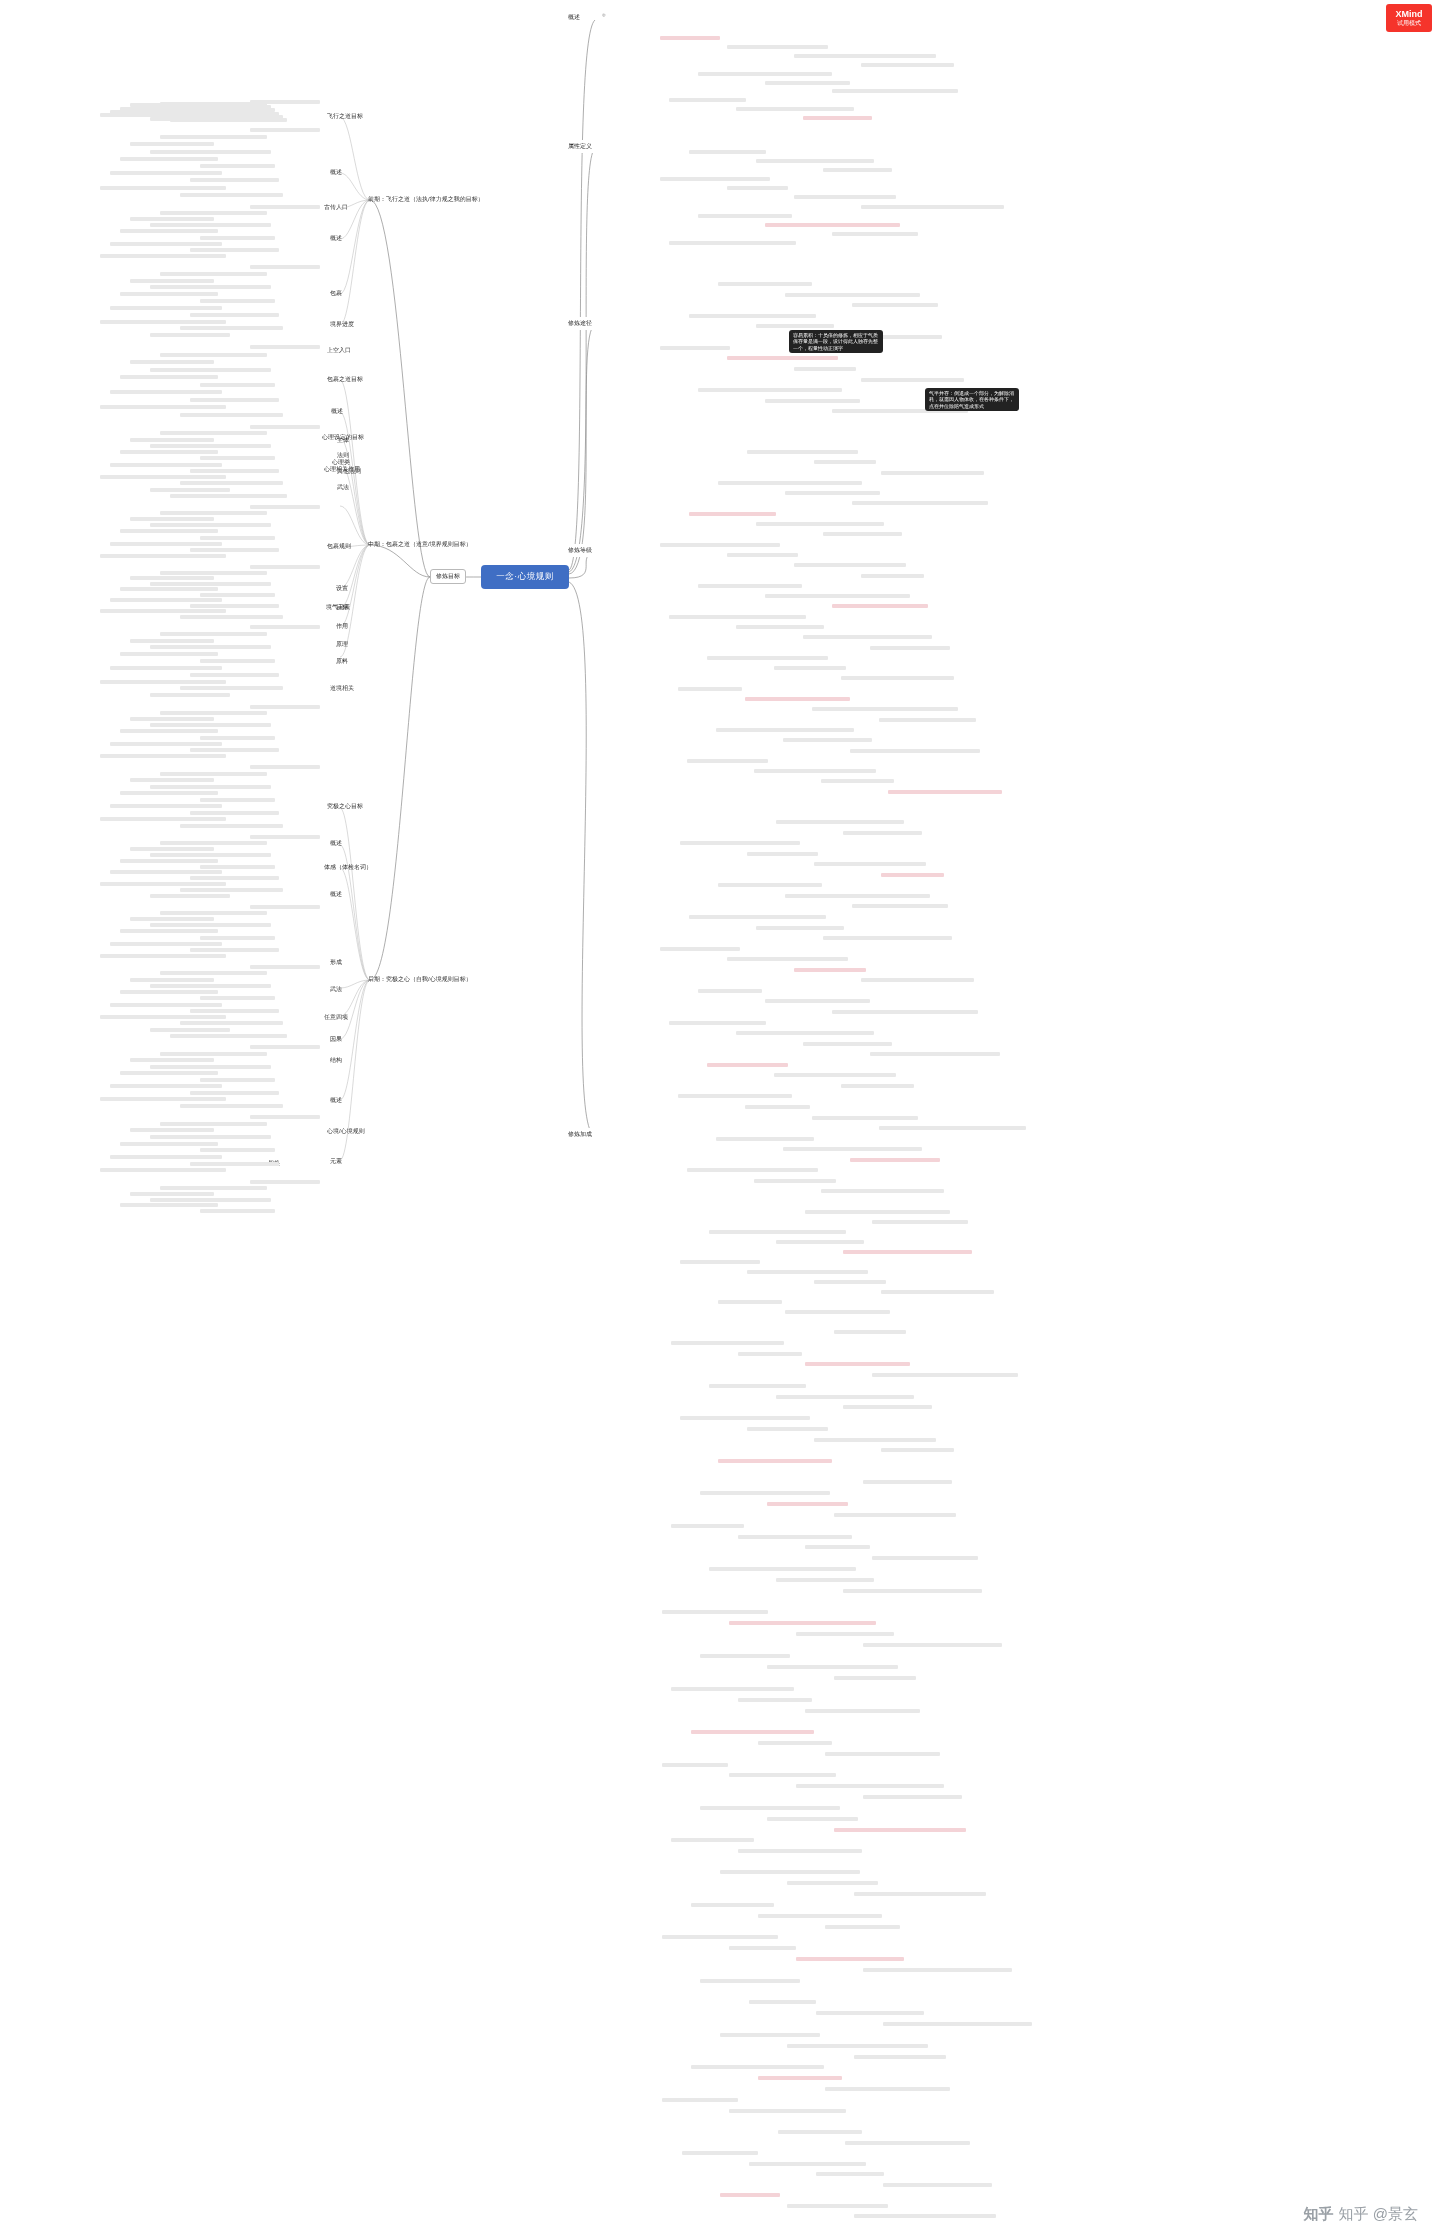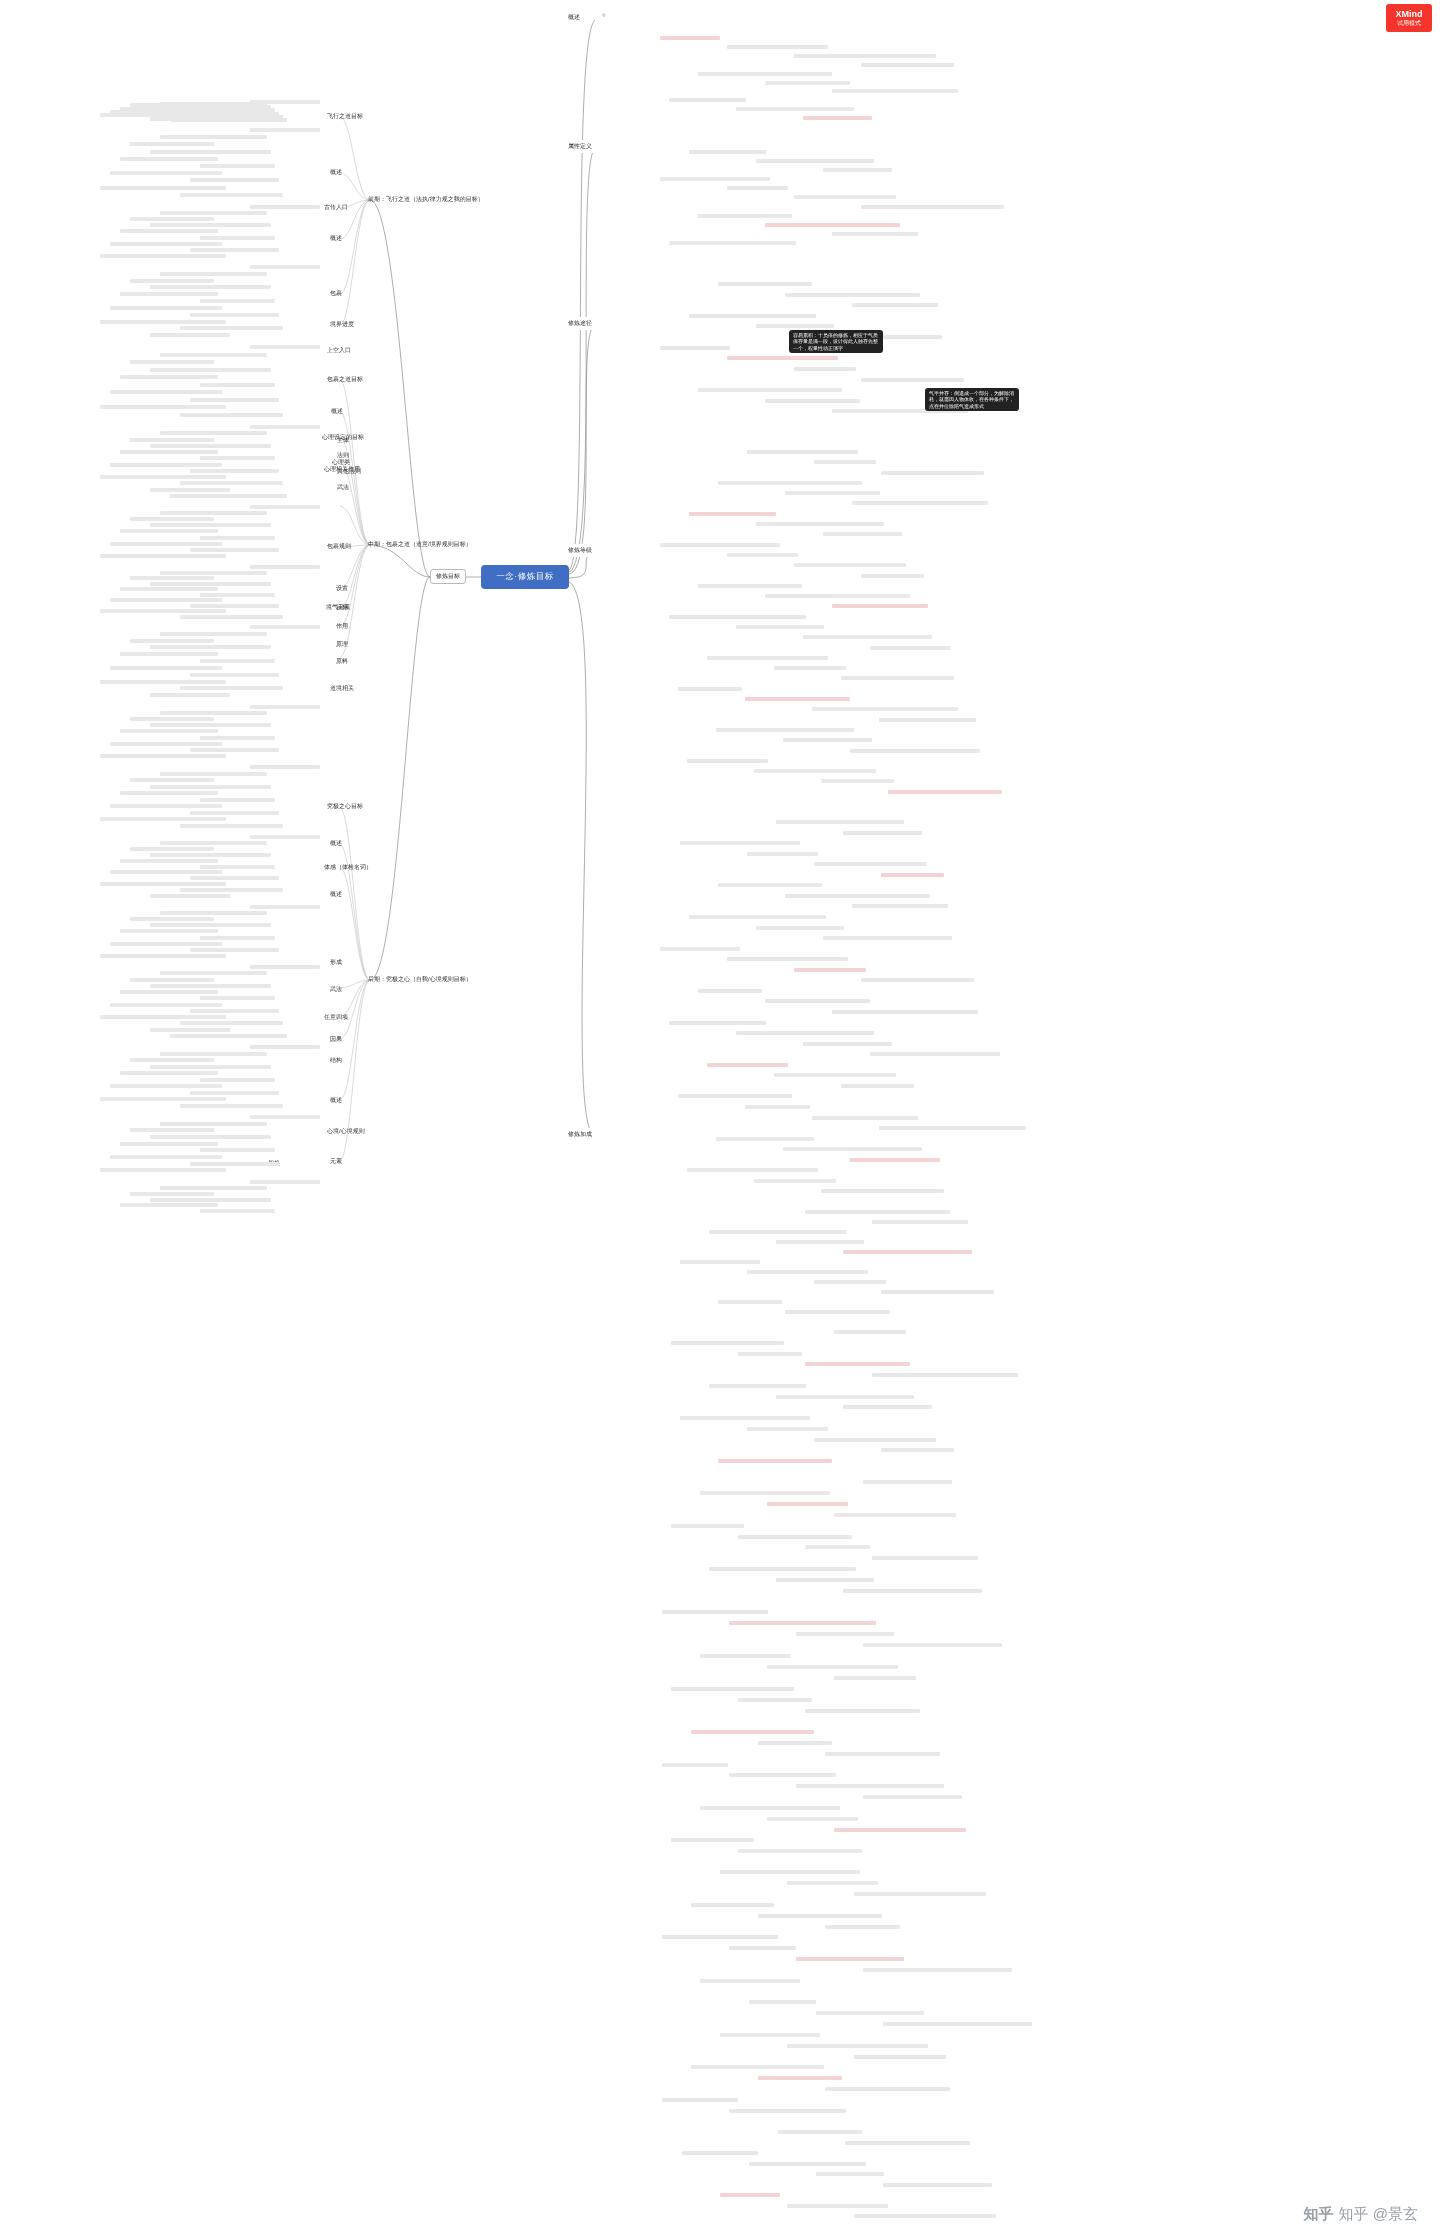--- a/index.html
+++ b/index.html
@@ -93,21 +93,21 @@
       <path d="M370,980 C356,980 352,845 340,845"></path>
       <path d="M370,980 C356,980 352,868 340,868"></path>
       <path d="M370,980 C356,980 352,988 340,988"></path>
       <path d="M370,980 C356,980 352,1016 340,1016"></path>
       <path d="M370,980 C356,980 352,1039 340,1039"></path>
       <path d="M370,980 C356,980 352,1100 340,1100"></path>
       <path d="M370,980 C356,980 352,1160 340,1160"></path>
     </g>
   </svg>
 
-  <div class="root">一念·修炼目标</div>
+  <div class="root">一念·心境规则</div>
 
   <div class="trunkbox" style="left:430px;top:569px;">修炼目标</div>
 
   <div class="trunkbox" style="left:563px;top:11px;border:none;">概述</div>
   <div class="trunkbox" style="left:563px;top:140px;border:none;">属性定义</div>
   <div class="trunkbox" style="left:563px;top:317px;border:none;">修炼途径</div>
   <div class="trunkbox" style="left:563px;top:544px;border:none;">修炼等级</div>
   <div class="trunkbox" style="left:563px;top:1128px;border:none;">修炼加成</div>
   <div class="node tiny gray" style="left:602px;top:12px;">◎</div>
 

